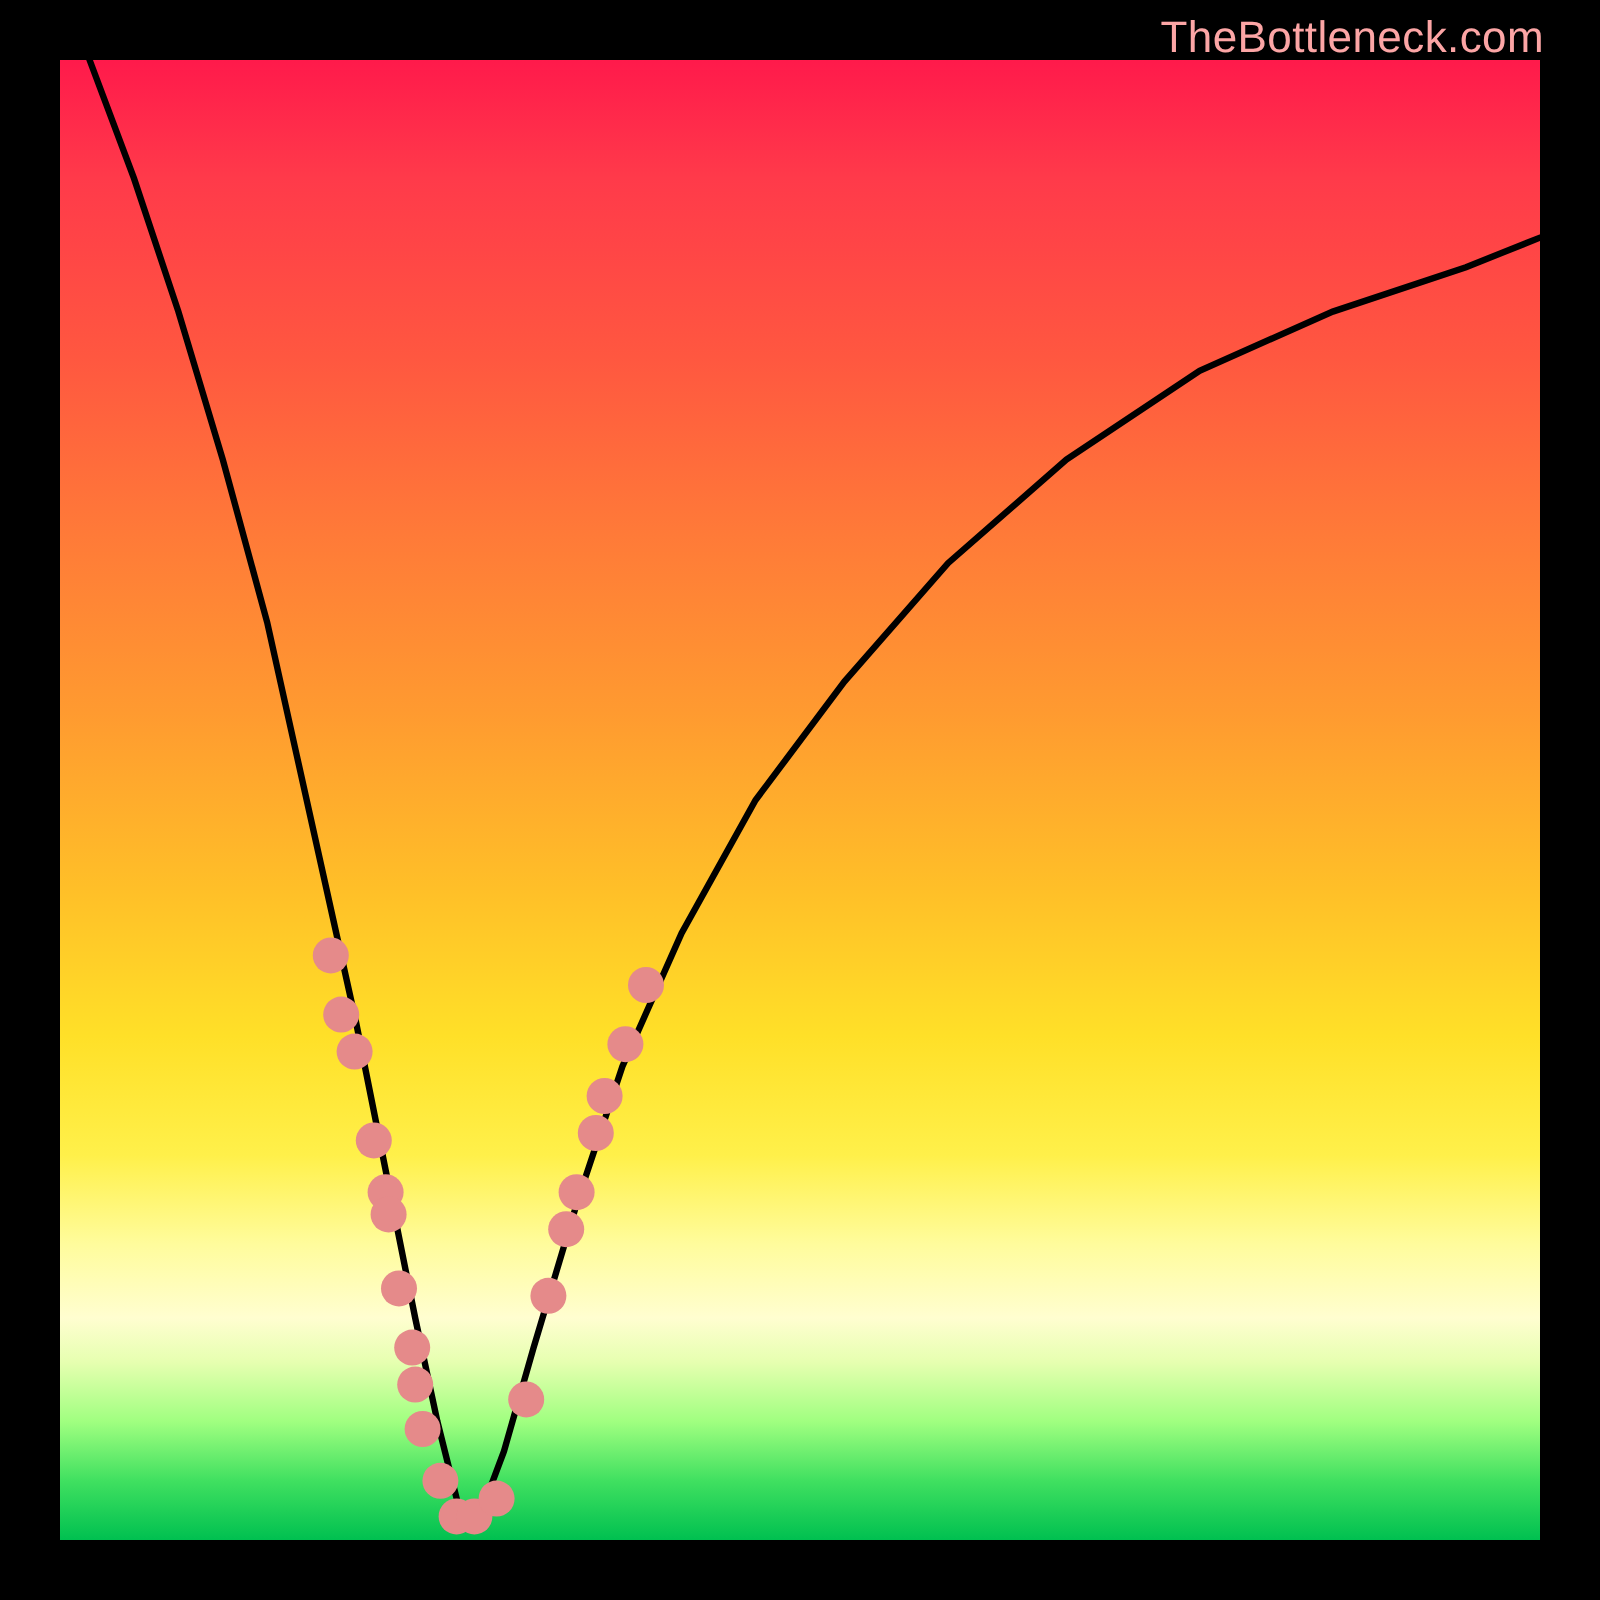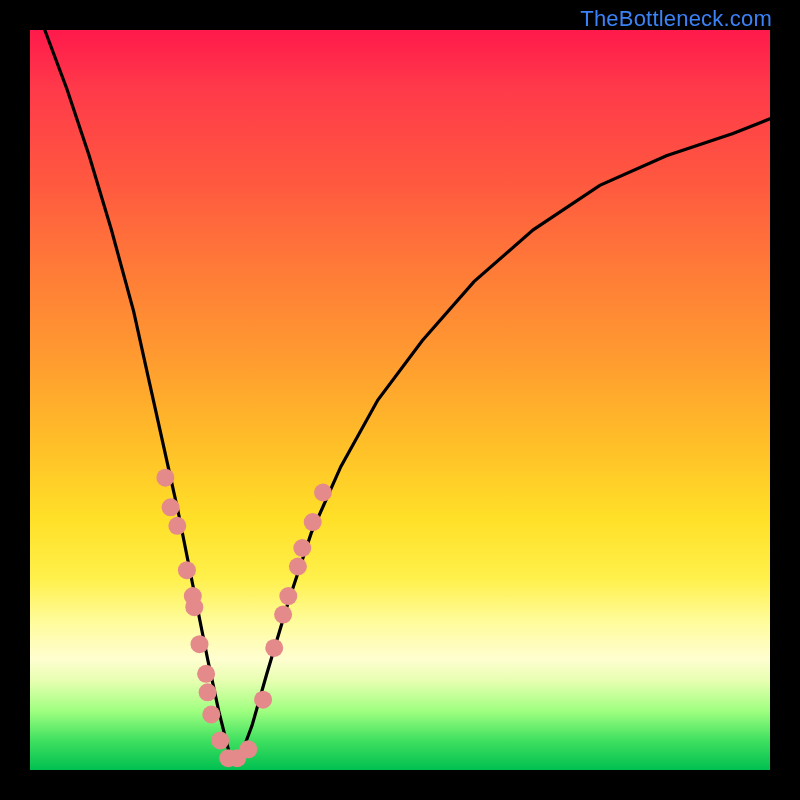--- a/index.html
+++ b/index.html
@@ -48,21 +48,21 @@
     top: 0;
     width: 740px;
     height: 740px;
     overflow: visible;
   }
   .attribution {
     position: absolute;
     top: 6px;
     right: 28px;
     font-size: 22px;
-    color: #3b82f6;
+    color: #fca5a5;
     font-weight: 500;
     letter-spacing: 0.2px;
   }
 </style>
 </head>
 <body>
 
 <div class="frame">
 
   <div class="attribution">TheBottleneck.com</div>

